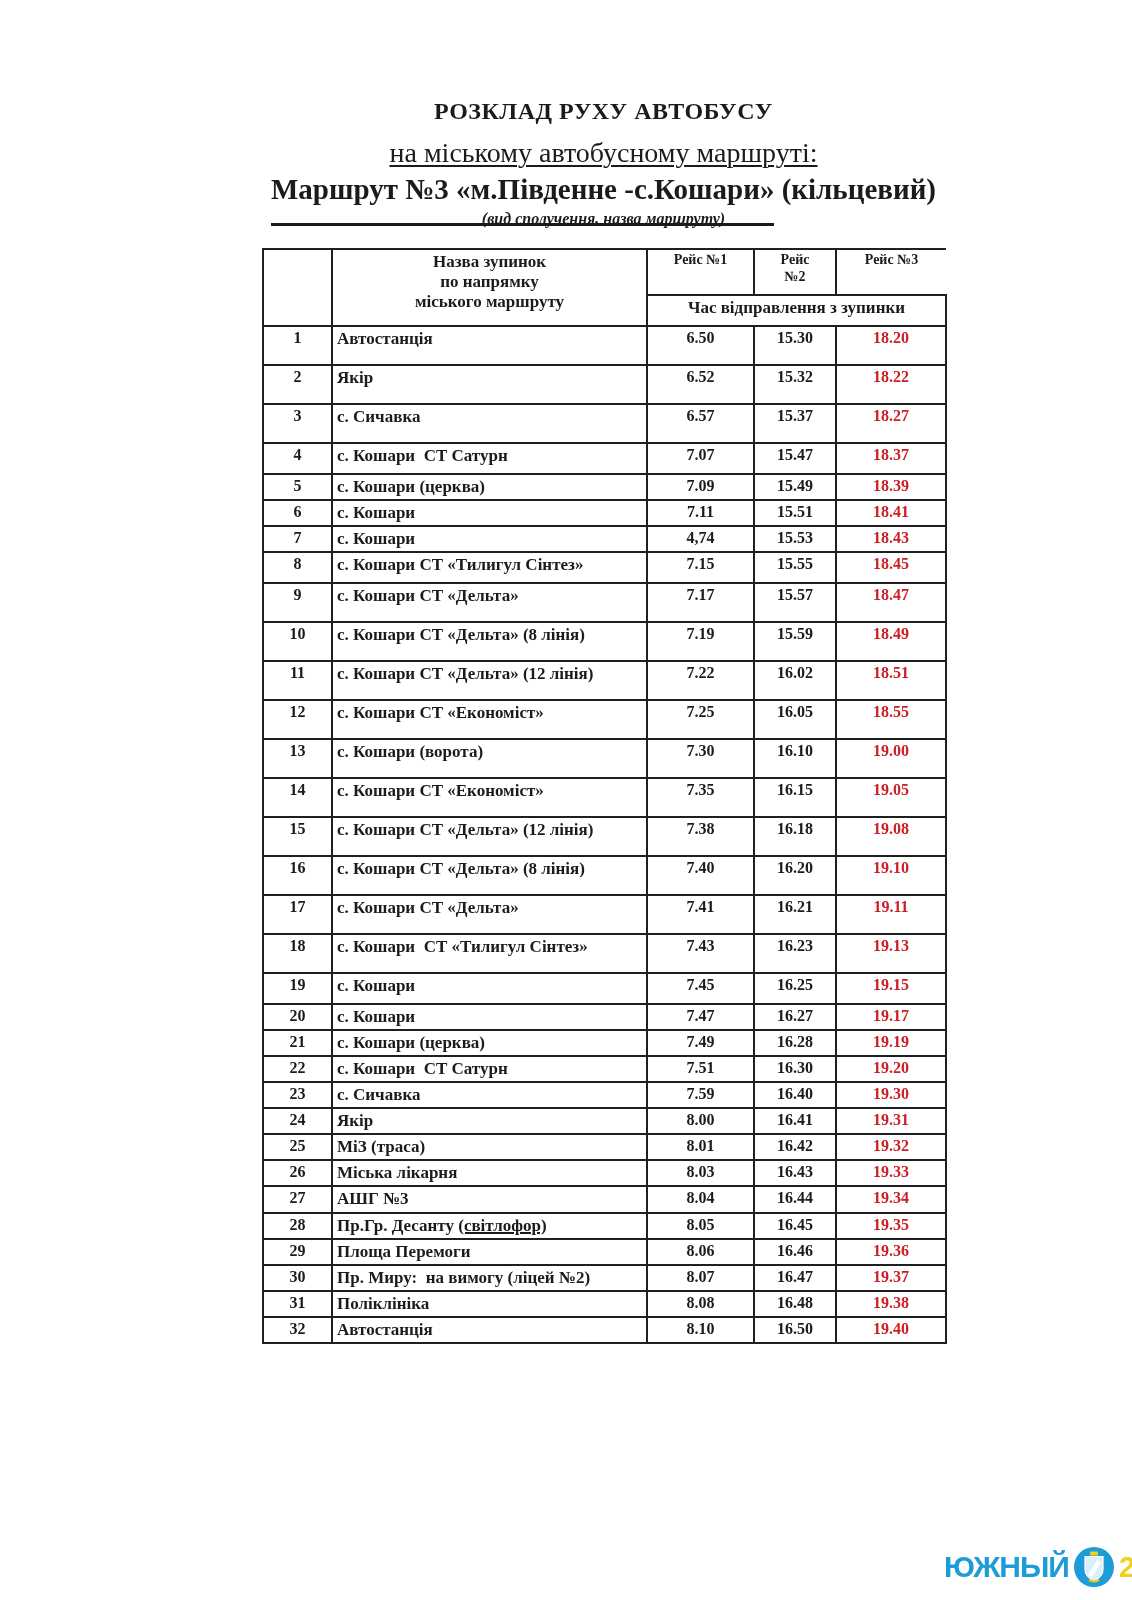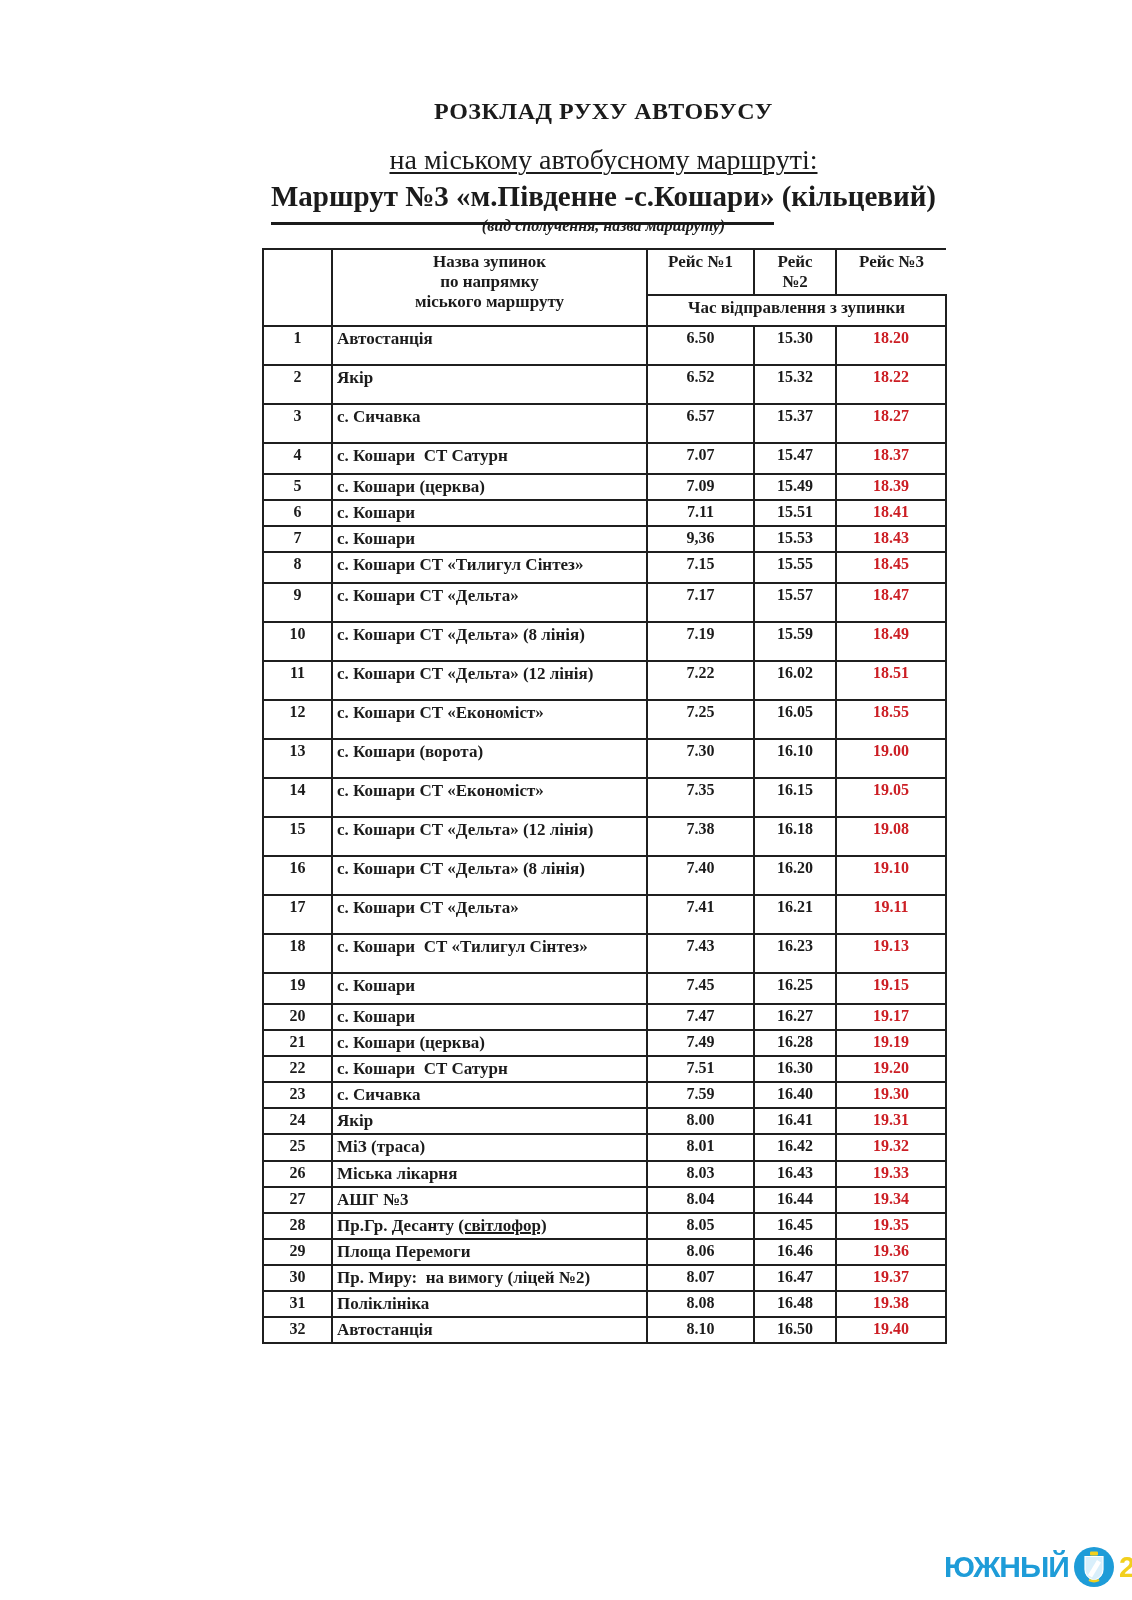--- a/index.html
+++ b/index.html
@@ -7,41 +7,41 @@
     position:relative;
     width:1132px;height:1600px;
     background:#ffffff;
     font-family:"Liberation Serif",serif;
     color:#1b1b1b;
     overflow:hidden;
   }
   
   .titles{position:absolute;left:225px;top:98px;width:757px;text-align:center;}
   .title-main{font-size:24px;font-weight:bold;letter-spacing:.5px;line-height:1.15;}
-  .title-sub{font-size:28px;font-weight:normal;margin-top:19px;line-height:1.1;}
+  .title-sub{font-size:28px;font-weight:normal;margin-top:12px;line-height:1.1;}
   .title-sub .u2{text-decoration:underline;text-decoration-thickness:2px;text-underline-offset:3px;}
   .title-route{font-size:29px;font-weight:bold;margin-top:5px;line-height:1.15;}
-  .title-route .route-u{border-bottom:3px solid #1b1b1b;padding-bottom:10px;}
+  .title-route .route-u{border-bottom:3px solid #1b1b1b;padding-bottom:18px;}
   .title-caption{font-size:16px;font-weight:bold;margin-top:3px;font-style:italic;}
   
   table.schedule{
     position:absolute;left:262px;top:248px;
     border-collapse:collapse;table-layout:fixed;
   }
   table.schedule td{
     border:2px solid #1f1f1f;
     vertical-align:top;
     font-weight:bold;
     padding:2px 4px;
     line-height:1.18;
     overflow:hidden;
   }
   .h-empty{}
   .h-stop{font-size:17px;text-align:center;white-space:pre-line;vertical-align:middle;}
-  .h-trip{font-size:17px;text-align:center;white-space:pre-line;height:40px;padding-top:4px;border-radius:14px;}
+  .h-trip{font-size:14px;text-align:center;white-space:pre-line;height:40px;padding-top:4px;border-radius:14px;}
   .h-caption{font-size:17px;text-align:center;height:25px;padding-top:3px;}
   .no-r{border-right:none !important;margin-top:45px;}
   .c-num{text-align:center;font-size:16px;}
   .c-name{font-size:17px;white-space:pre-wrap;padding-left:9px;}
   .c-name .u{ text-decoration:underline;text-decoration-thickness:2px;}
   .c-t{text-align:center;font-size:16px;}
   .c-t3{color:var(--trip3-red,#cc1e24);border-right:none;}
   tr.lg td{height:33px;}
   tr.md td{height:25px;}
   tr.sm td{height:20px;}
@@ -133,21 +133,21 @@
         <tr class="sm">
       <td class="c-num">6</td>
       <td class="c-name"><span>с. Кошари</span><span class="u"></span></td>
       <td class="c-t">7.11</td>
       <td class="c-t">15.51</td>
       <td class="c-t c-t3">18.41</td>
     </tr>
         <tr class="sm">
       <td class="c-num">7</td>
       <td class="c-name"><span>с. Кошари</span><span class="u"></span></td>
-      <td class="c-t">9,36</td>
+      <td class="c-t">4,74</td>
       <td class="c-t">15.53</td>
       <td class="c-t c-t3">18.43</td>
     </tr>
         <tr class="md">
       <td class="c-num">8</td>
       <td class="c-name"><span>с. Кошари СТ «Тилигул Сінтез»</span><span class="u"></span></td>
       <td class="c-t">7.15</td>
       <td class="c-t">15.55</td>
       <td class="c-t c-t3">18.45</td>
     </tr>

